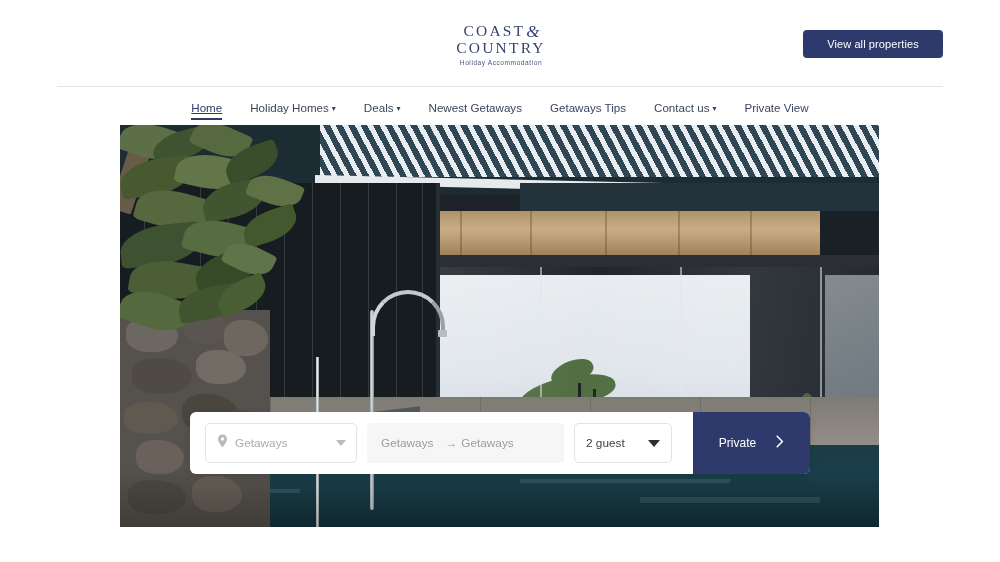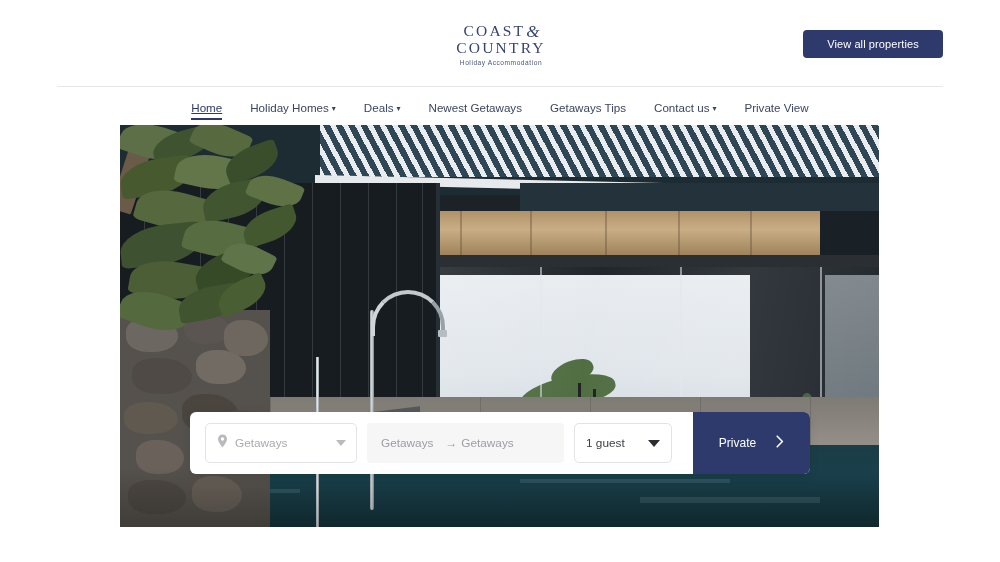--- a/index.html
+++ b/index.html
@@ -764,21 +764,21 @@
 
         <div class="field-dates">
           <span class="dlabel">Getaways</span>
           <span class="arrow-mid">
             <span class="dlabel">→</span>
             <span class="dlabel">Getaways</span>
           </span>
         </div>
 
         <div class="field-guests">
-          <span class="gtext">1 guest</span>
+          <span class="gtext">2 guest</span>
           <span class="caret-solid"></span>
         </div>
       </div>
 
       <button class="search-btn">
         <span>Private</span>
         <span>
           <svg width="8" height="13" viewBox="0 0 8 13">
             <path d="M1.2 1.2 L6.4 6.5 L1.2 11.8" stroke="#ffffff" stroke-width="1.6" fill="none" stroke-linecap="round" stroke-linejoin="round"></path>
           </svg>

